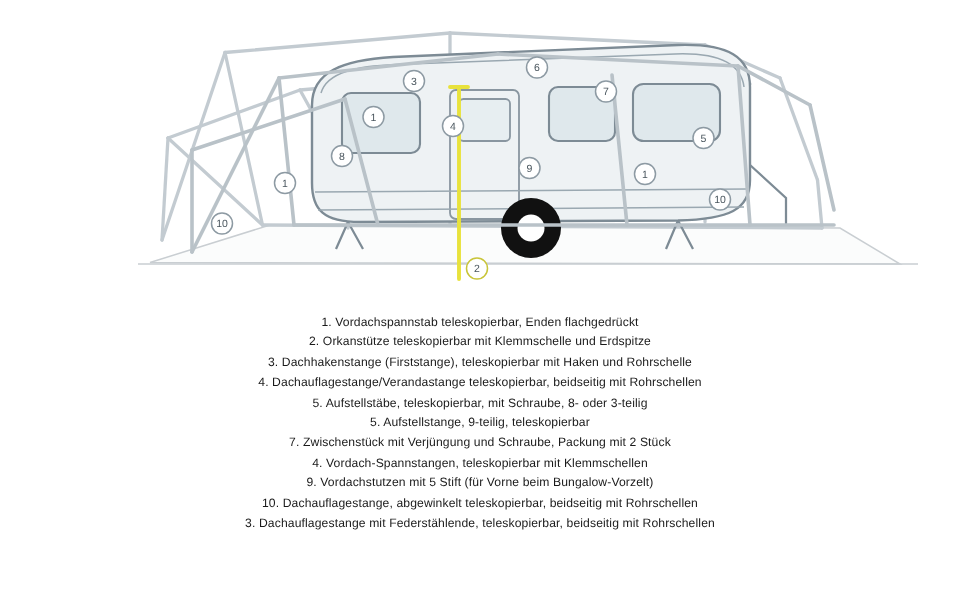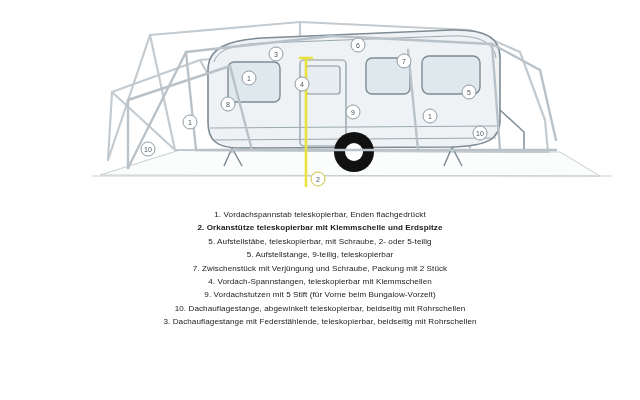--- a/index.html
+++ b/index.html
@@ -35,21 +35,21 @@
     text-align: center;
   }
   .legend-line {
     font-size: 8.1px;
     line-height: 13.4px;
     color: #1a1a1a;
     white-space: nowrap;
     letter-spacing: 0.01em;
   }
   .legend-line.bold {
-    font-weight: bold;
+    font-weight: normal;
   }
 </style>
 </head>
 <body>
 
 <div id="page">
 
   <div id="illustration">
     <svg viewBox="0 0 640 205" width="640" height="205" xmlns="http://www.w3.org/2000/svg">
 
@@ -187,21 +187,23 @@
           <circle cx="148" cy="149" r="7" fill="#ffffff" stroke="#8d9aa3" stroke-width="1"></circle>
           <text x="148" y="151.6">10</text>
         </g>
       </g>
     </svg>
   </div>
 
   <div id="legend">
     <div class="legend-line">1. Vordachspannstab teleskopierbar, Enden flachgedrückt</div>
     <div class="legend-line bold">2. Orkanstütze teleskopierbar mit Klemmschelle und Erdspitze</div>
-    <div class="legend-line">5. Aufstellstäbe, teleskopierbar, mit Schraube, 2- oder 5-teilig</div>
+    <div class="legend-line">3. Dachhakenstange (Firststange), teleskopierbar mit Haken und Rohrschelle</div>
+    <div class="legend-line">4. Dachauflagestange/Verandastange teleskopierbar, beidseitig mit Rohrschellen</div>
+    <div class="legend-line">5. Aufstellstäbe, teleskopierbar, mit Schraube, 8- oder 3-teilig</div>
     <div class="legend-line">5. Aufstellstange, 9-teilig, teleskopierbar</div>
     <div class="legend-line">7. Zwischenstück mit Verjüngung und Schraube, Packung mit 2 Stück</div>
     <div class="legend-line">4. Vordach-Spannstangen, teleskopierbar mit Klemmschellen</div>
     <div class="legend-line">9. Vordachstutzen mit 5 Stift (für Vorne beim Bungalow-Vorzelt)</div>
     <div class="legend-line">10. Dachauflagestange, abgewinkelt teleskopierbar, beidseitig mit Rohrschellen</div>
     <div class="legend-line">3. Dachauflagestange mit Federstählende, teleskopierbar, beidseitig mit Rohrschellen</div>
   </div>
 
 </div>
 

